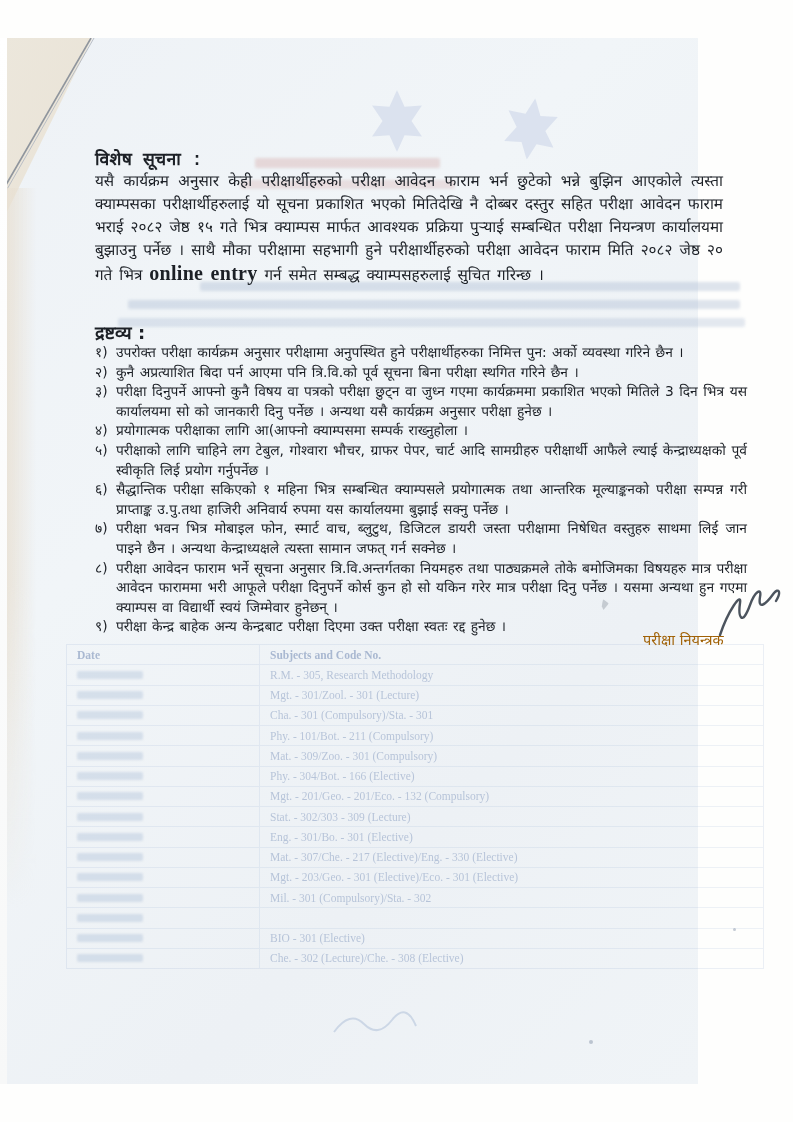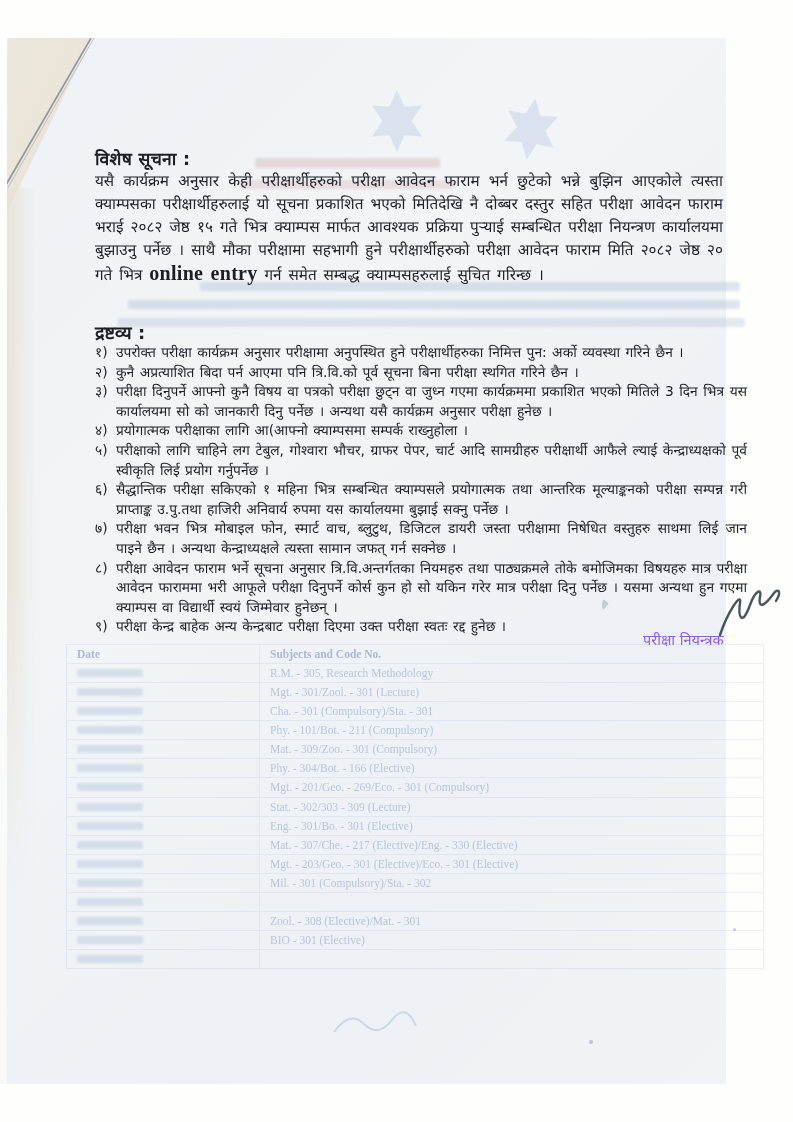--- a/index.html
+++ b/index.html
@@ -5,21 +5,20 @@
   html,body{margin:0;padding:0;}
   body{
     width:793px;height:1122px;position:relative;overflow:hidden;
     background:#fefefd;
     font-family:"DejaVu Sans",sans-serif;
   }
   
   .sheet{
     position:absolute;left:0;top:38px;width:698px;height:1046px;
     background:linear-gradient(135deg,#eef2f6 0%,#f1f5f8 35%,#edf1f5 70%,#f0f4f7 100%);
-    padding-left:28px;
   }
   
   .fold-tri{
     position:absolute;left:0;top:0;width:110px;height:200px;
     background:linear-gradient(115deg,#ece7dc 0%,#eae4d8 55%,#efe9de 100%);
     clip-path:polygon(6% 0,84% 0,0 94%,0 0);
   }
   .fold-line{
     position:absolute;left:0;top:0;width:110px;height:200px;pointer-events:none;
   }
@@ -38,20 +37,21 @@
     clip-path:polygon(50% 0%,63% 27%,93% 25%,75% 50%,93% 75%,63% 73%,50% 100%,37% 73%,7% 75%,25% 50%,7% 25%,37% 27%);
   }
   .ghost-bar{position:absolute;border-radius:2px;filter:blur(1.6px);}
   .ghost-pink{background:rgba(205,150,145,.30);}
   .ghost-blue{background:rgba(150,168,200,.30);}
   
   .ink{color:#1c2026;}
   .heading{
     position:absolute;left:95px;top:146px;font-size:17.5px;font-weight:600;
     letter-spacing:.3px;
+    font-family:Liberation Mono, monospace;
   }
   .para{
     position:absolute;left:95px;top:170px;width:628px;
     font-size:15.3px;line-height:23px;text-align:justify;word-spacing:2px;
     font-weight:500;
   }
   .para b{font-family:"Liberation Serif",serif;font-size:20px;letter-spacing:.3px;}
   .note-heading{
     position:absolute;left:95px;top:320px;font-size:18px;font-weight:700;
   }
@@ -59,21 +59,21 @@
     position:absolute;left:95px;top:343px;width:652px;
     font-size:13.8px;line-height:19.6px;font-weight:500;
   }
   .note-item{display:flex;}
   .note-item .num{flex:none;width:21px;}
   .note-item .txt{flex:1;text-align:justify;word-spacing:1px;}
   
   .sig-scribble{position:absolute;left:712px;top:583px;width:80px;height:58px;}
   .sig-title{
     position:absolute;left:643px;top:629px;width:150px;
-    font-size:14.5px;font-weight:500;color:#8b5cf6;
+    font-size:14.5px;font-weight:500;color:#a16207;
   }
   
   .ghost-table{
     position:absolute;left:66px;top:644px;width:696px;height:323px;
     display:flex;flex-direction:column;
     border:1px solid rgba(140,165,205,.17);
     font-family:"Liberation Serif",serif;
   }
   .ghost-row{
     flex:1;display:flex;align-items:center;
@@ -154,21 +154,21 @@
     <div class="ghost-row">
         <div class="ghost-cell-date">
           <div class="date-smudge"></div>
         </div>
         <div class="ghost-cell-sub">Phy. - 304/Bot. - 166 (Elective)</div>
       </div>
     <div class="ghost-row">
         <div class="ghost-cell-date">
           <div class="date-smudge"></div>
         </div>
-        <div class="ghost-cell-sub">Mgt. - 201/Geo. - 269/Eco. - 301 (Compulsory)</div>
+        <div class="ghost-cell-sub">Mgt. - 201/Geo. - 201/Eco. - 132 (Compulsory)</div>
       </div>
     <div class="ghost-row">
         <div class="ghost-cell-date">
           <div class="date-smudge"></div>
         </div>
         <div class="ghost-cell-sub">Stat. - 302/303 - 309 (Lecture)</div>
       </div>
     <div class="ghost-row">
         <div class="ghost-cell-date">
           <div class="date-smudge"></div>
@@ -195,32 +195,27 @@
       </div>
     <div class="ghost-row">
         <div class="ghost-cell-date">
           <div class="date-smudge"></div>
         </div>
       </div>
     <div class="ghost-row">
         <div class="ghost-cell-date">
           <div class="date-smudge"></div>
         </div>
-        <div class="ghost-cell-sub">Zool. - 308 (Elective)/Mat. - 301</div>
-      </div>
-    <div class="ghost-row">
-        <div class="ghost-cell-date">
-          <div class="date-smudge"></div>
-        </div>
         <div class="ghost-cell-sub">BIO - 301 (Elective)</div>
       </div>
     <div class="ghost-row">
         <div class="ghost-cell-date">
           <div class="date-smudge"></div>
         </div>
+        <div class="ghost-cell-sub">Che. - 302 (Lecture)/Che. - 308 (Elective)</div>
       </div>
   </div>
 
   <svg class="bottom-scribble" viewBox="0 0 90 34">
     <path d="M4,26 Q20,4 34,18 T62,14 T86,20" fill="none" stroke="#9bb0cf" stroke-width="2"></path>
   </svg>
 </div>
 
 <div class="heading ink">विशेष सूचना :</div>
 

